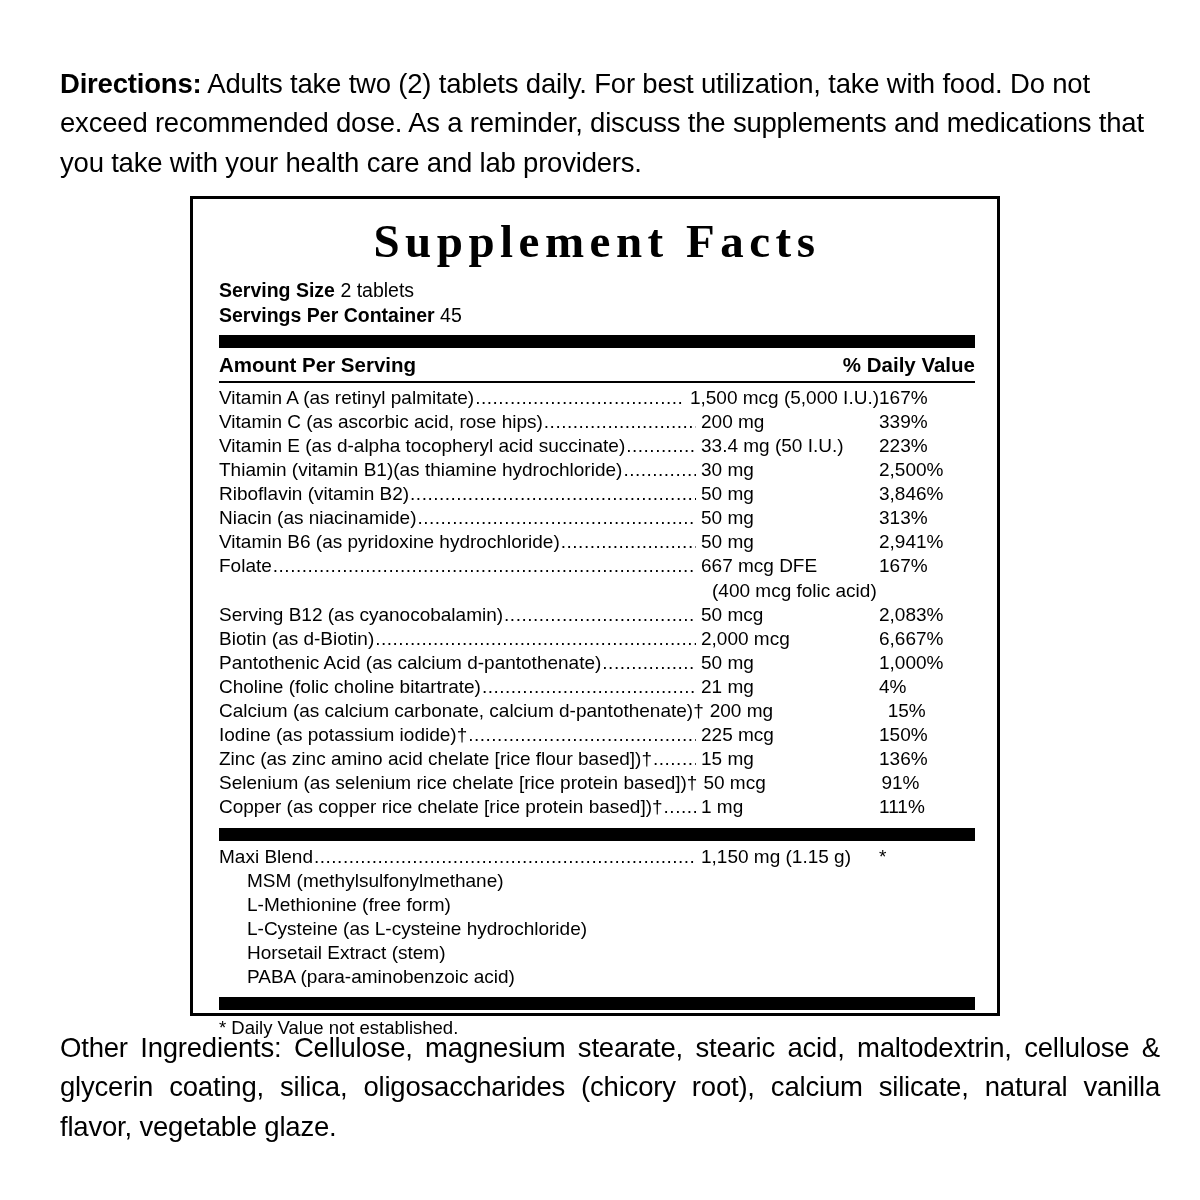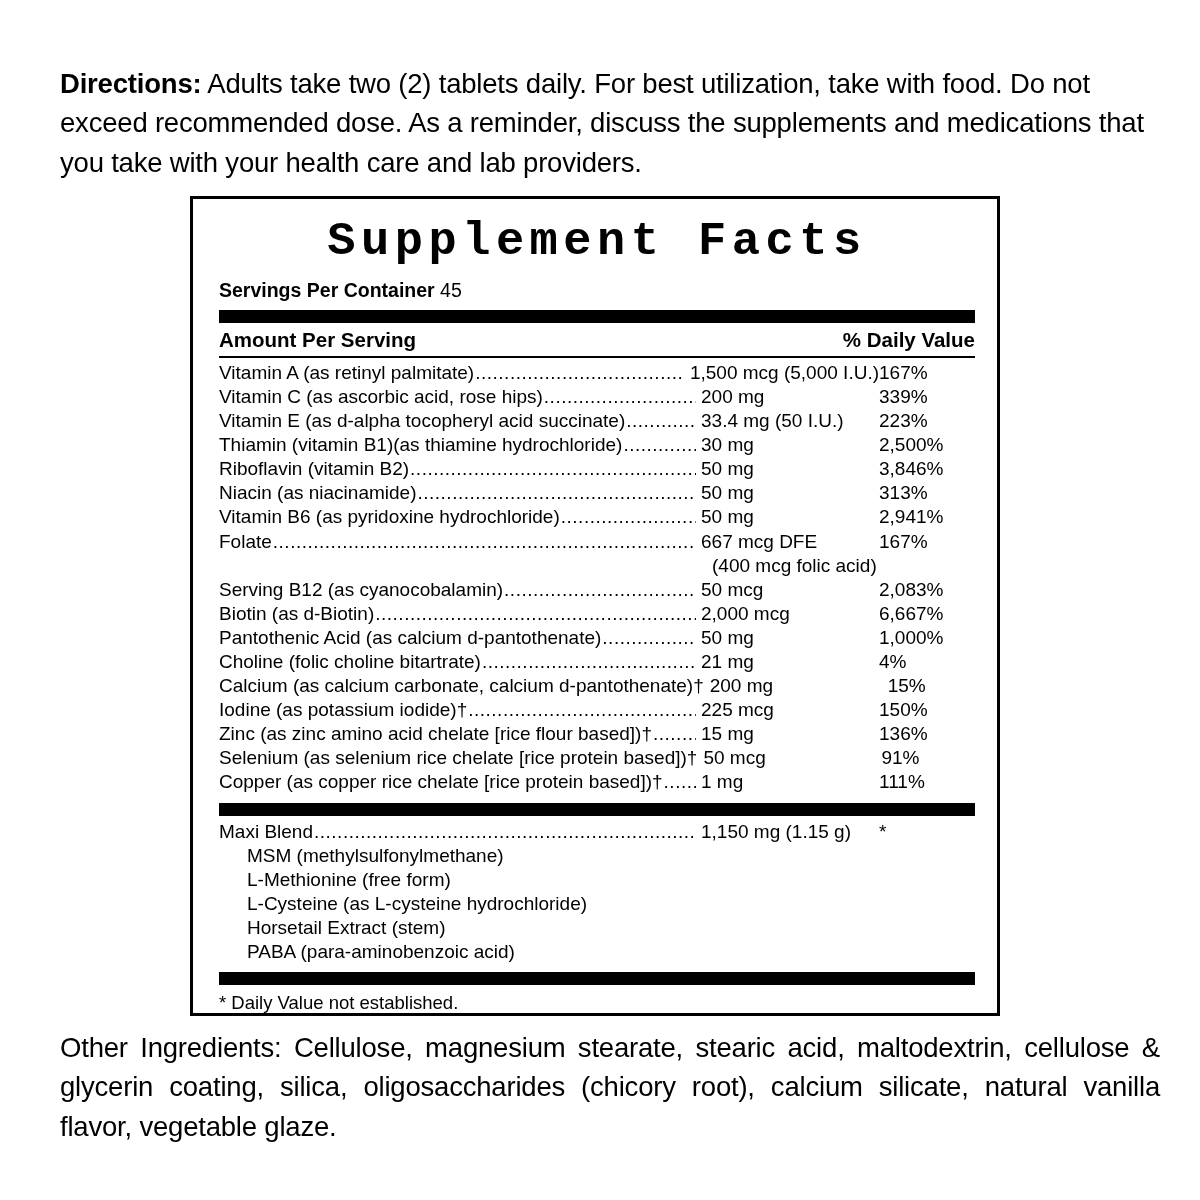--- a/index.html
+++ b/index.html
@@ -43,21 +43,21 @@
     width: 810px;
     height: 820px;
     border: 3px solid #000;
     box-sizing: border-box;
     background: #fff;
   }
   .panel-inner {
     padding: 12px 22px 10px 26px;
   }
   .sf-title {
-    font-family: Liberation Mono, monospace;
+    font-family: Liberation Serif, serif;
     font-weight: bold;
     font-size: 47px;
     letter-spacing: 5.5px;
     text-align: center;
     line-height: 1.05;
     margin: 6px 0 12px 0;
     white-space: nowrap;
   }
   .serving-line {
     font-size: 19.5px;
@@ -157,20 +157,23 @@
   <div class="directions">
     <span class="lead">Directions:</span><span> Adults take two (2) tablets daily. For best utilization, take with food. Do not exceed recommended dose. As a reminder, discuss the supplements and medications that you take with your health care and lab providers.</span>
   </div>
 
   <div class="panel">
     <div class="panel-inner">
 
       <div class="sf-title">Supplement Facts</div>
 
       <div class="serving-line">
+        <b>Serving Size</b><span> 2 tablets</span>
+      </div>
+      <div class="serving-line">
         <b>Servings Per Container</b><span> 45</span>
       </div>
 
       <div class="rule-thick"></div>
 
       <div class="amount-row">
         <span>Amount Per Serving</span>
         <span>% Daily Value</span>
       </div>
 

